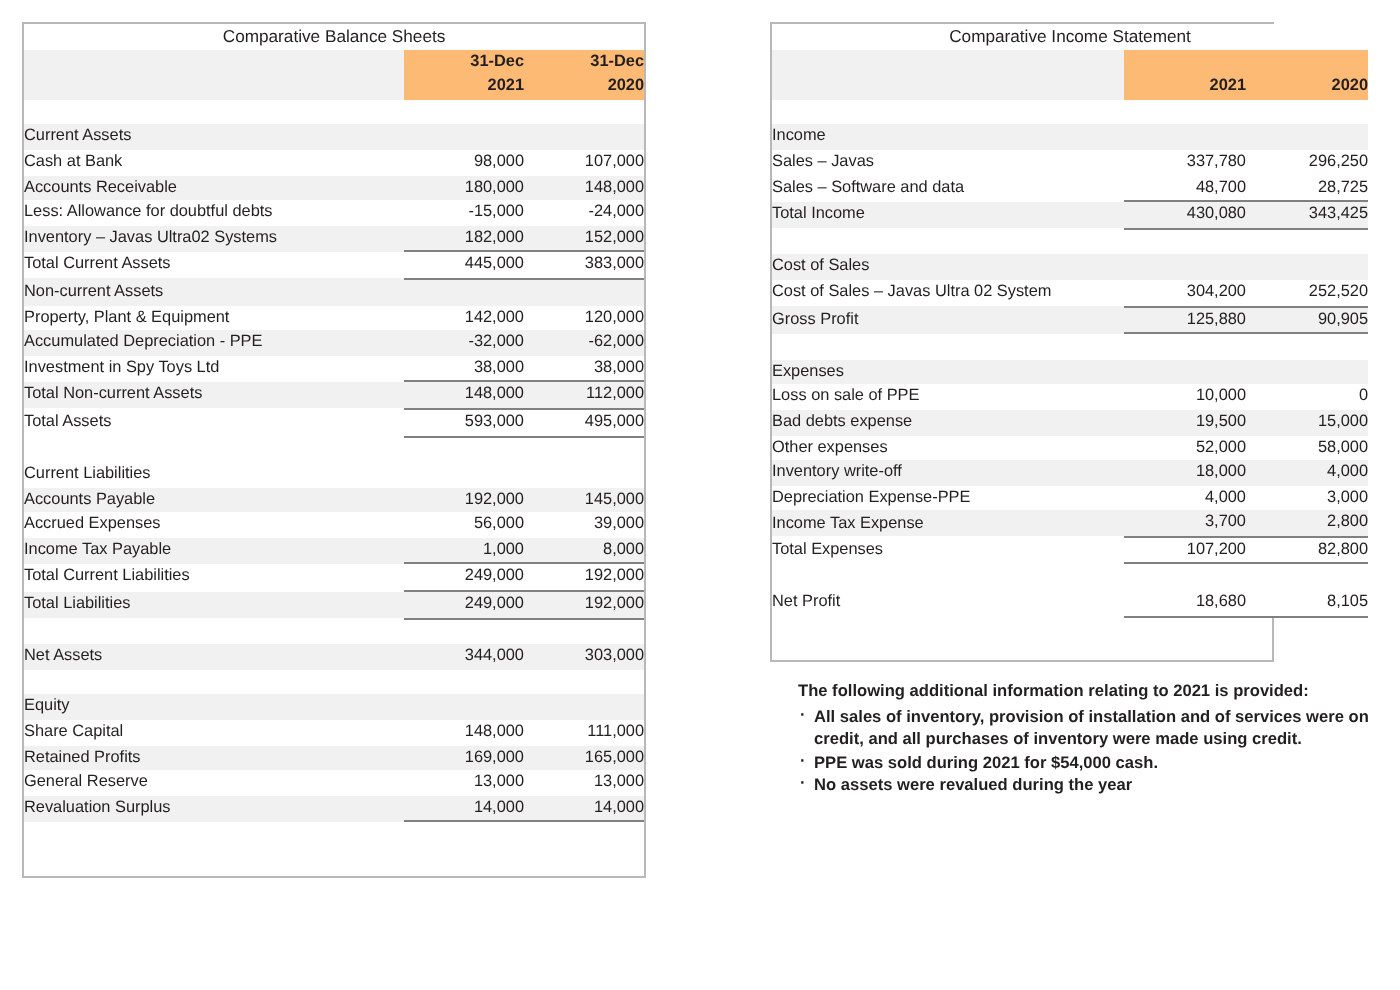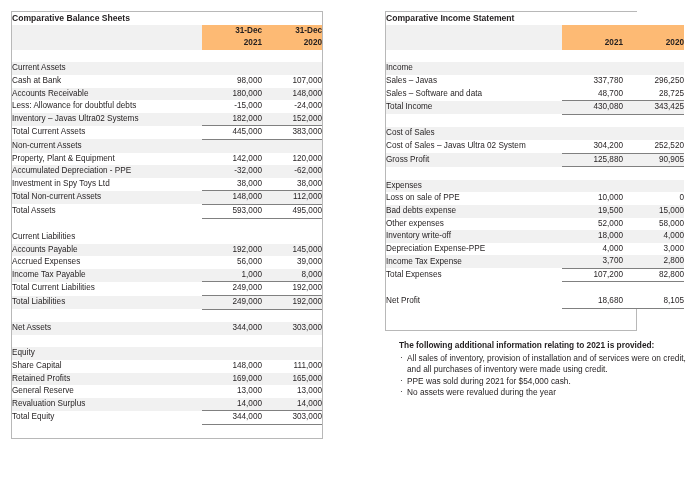--- a/index.html
+++ b/index.html
@@ -64,22 +64,22 @@
   td.num {
     text-align: right;
     padding-right: 5px;
     font-variant-numeric: tabular-nums;
   }
 
   tr.bold td { font-weight: normal; }
   td.botline  { border-bottom: 1px solid #808080; }
 
   .title-row td {
-    text-align: left;
-    font-weight: bold;
+    text-align: center;
+    font-weight: normal;
     font-size: 8.6px;
     height: 17px;
     line-height: 17px;
     background: #ffffff;
   }
 
   .hdr td {
     font-weight: bold;
     text-align: right;
     padding-right: 5px;
@@ -106,20 +106,21 @@
   }
   #notes ul {
     margin: 0;
     padding: 0;
     list-style: none;
   }
   #notes li {
     position: relative;
     padding-left: 8px;
     margin: 0;
+    font-weight: bold;
   }
   #notes li:before {
     content: "·";
     position: absolute;
     left: 1px;
     top: -1px;
   }
 </style>
 </head>
 <body>
@@ -278,25 +279,20 @@
         <tr class="plain">
           <td class="label">General Reserve</td>
           <td class="num">13,000</td>
           <td class="num">13,000</td>
         </tr>
         <tr class="shade">
           <td class="label">Revaluation Surplus</td>
           <td class="num botline">14,000</td>
           <td class="num botline">14,000</td>
         </tr>
-        <tr class="plain bold">
-          <td class="label">Total Equity</td>
-          <td class="num botline">344,000</td>
-          <td class="num botline">303,000</td>
-        </tr>
       </tbody>
   </table>
 </div>
 
 <div class="sheet" id="income-statement-panel">
   <table class="fin">
     <colgroup>
       <col style="width:176px">
         <col style="width:61px">
         <col style="width:61px">

